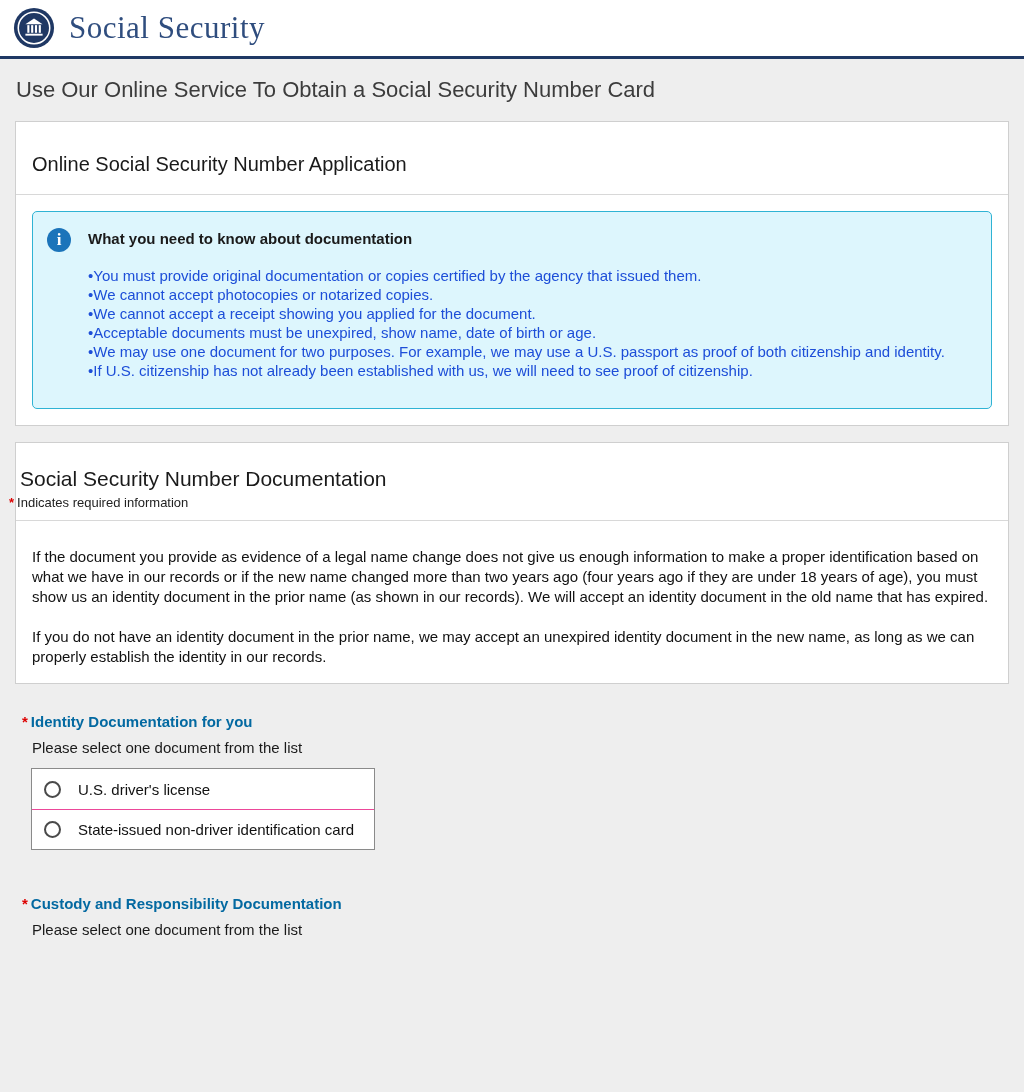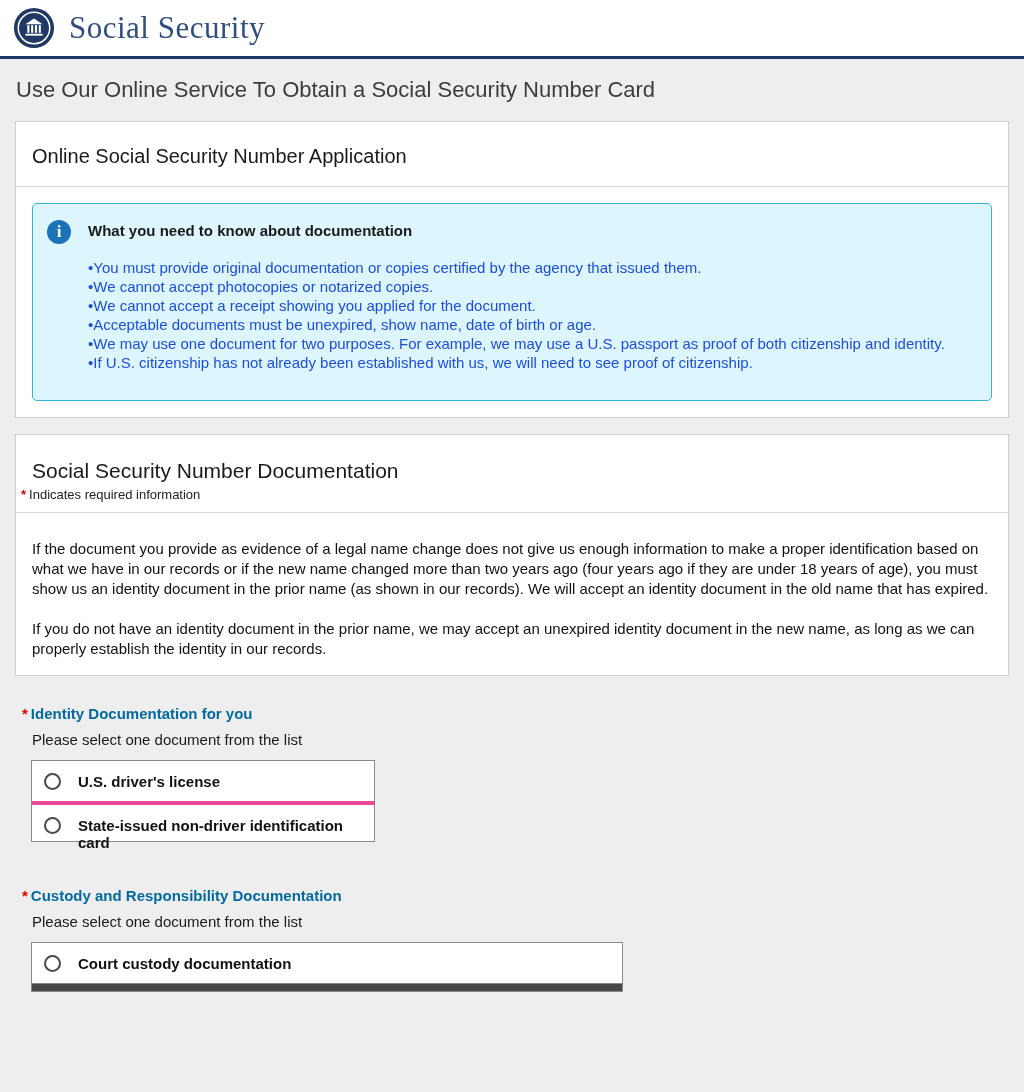--- a/index.html
+++ b/index.html
@@ -41,21 +41,21 @@
 
   
   .card {
     background:#ffffff;
     border:1px solid #cfcfcf;
     margin:0 15px 16px 15px;
   }
   .card-divider { border-top:1px solid #d8d8d8; }
 
   .card1-header { padding:22px 16px 18px 16px; }
-  .card-title { font-size:20px; font-weight:400; color:#1a1a1a; line-height:24px; }
+  .card-title { font-size:20px; font-weight:400; color:#1a1a1a; line-height:24px;margin-top:8px; }
 
   
   .info-box {
     margin:16px;
     border:1px solid #2fb3d4;
     background:#ddf6fd;
     border-radius:5px;
     padding:14px 18px 28px 14px;
     position:relative;
   }
@@ -71,21 +71,21 @@
     font-size:17px;
     line-height:24px;
     text-align:center;
   }
   .info-content { margin-left:41px; }
   .info-title { font-size:15px; font-weight:700; line-height:19px; margin-bottom:18px; padding-top:3px; }
   .bullet { font-size:15px; line-height:19px; color:#1d4ed8; }
   .bullet::before { content:"\2022 "; }
 
   
-  .card2-header { padding:24px 16px 10px 16px; }
+  .card2-header { padding:24px 16px 10px 4px; }
   .card2-title { font-size:21px; font-weight:400; color:#1a1a1a; line-height:24px; }
   .req-note { font-size:13px; color:#222222; margin:4px 0 0 -11px; line-height:15px; }
   .req-star { color:#dd0000; font-weight:700; margin-right:3px; }
   .card-body { padding:26px 16px 16px 16px; }
   .body-para { font-size:15px; line-height:20px; color:#111111; }
   .body-para + .body-para { margin-top:20px; }
 
   
   .form-section { margin:0 15px; }
   .section-identity { margin-top:30px; }
@@ -97,28 +97,27 @@
   .option-list {
     margin-top:12px;
     margin-left:16px;
     border:1px solid #8a8a8a;
     background:#ffffff;
   }
   .option-list.narrow { width:344px; }
   .option-list.wide { width:592px; }
   .option-row {
     display:flex;
-    align-items:flex-start;
+    align-items:center;
     height:40px;
     padding:12px 12px;
     gap:17px;
     background:#ffffff;
-    font-weight:bold;
-  }
-  .rows .option-row + .option-row { border-top:4px solid #ec4899; }
+  }
+  .rows .option-row + .option-row { border-top:1px solid #ec4899; }
   .radio {
     width:17px; height:17px;
     border:2px solid #4a4a4a;
     border-radius:50%;
     background:#ffffff;
     flex-shrink:0;
   }
   .option-label { font-size:15px; color:#111111; }
   .clipped-row {
     border-top:1px solid #8a8a8a;
@@ -199,22 +198,13 @@
       </div>
       </div>
   </div>
 </div>
 
 <div class="form-section section-custody">
   <div class="field-label-row">
     <span class="req-star">*</span><span class="field-label">Custody and Responsibility Documentation</span>
   </div>
   <div class="field-instruction">Please select one document from the list</div>
-  <div class="option-list wide">
-    <div class="rows">
-        <div class="option-row">
-        <span class="radio"></span>
-        <span class="option-label">Court custody documentation</span>
-      </div>
-      </div>
-    <div class="clipped-row"></div>
-  </div>
 </div>
 
 </body></html>

